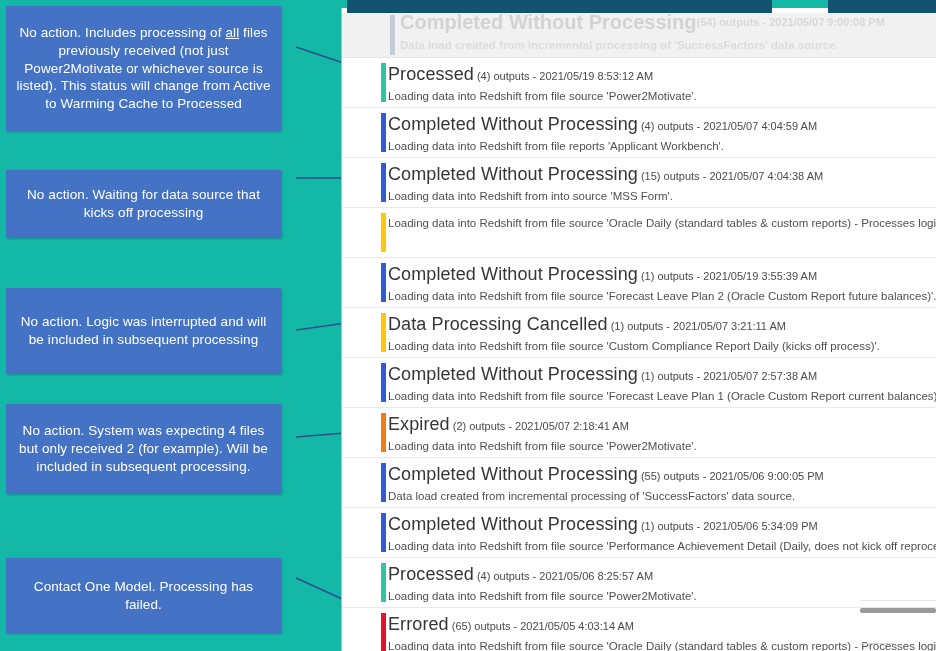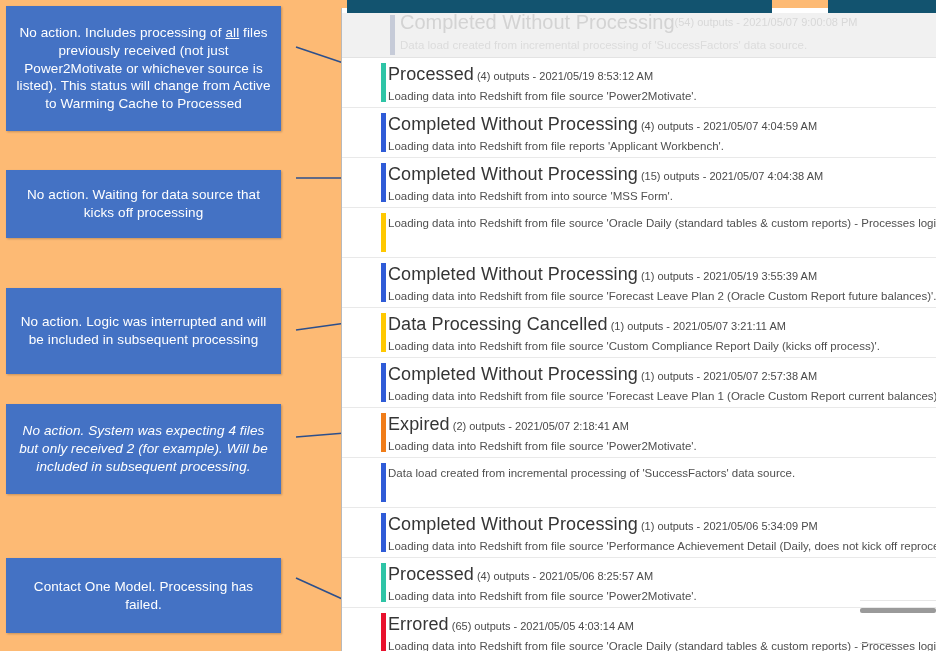--- a/index.html
+++ b/index.html
@@ -10,21 +10,21 @@
   }
   body {
     font-family: "Liberation Sans", sans-serif;
     -webkit-font-smoothing: antialiased;
   }
   #stage {
     position: relative;
     width: 936px;
     height: 651px;
     overflow: hidden;
-    background: #fdba74;
+    background: #14b8a6;
   }
 
   
   .callout {
     position: absolute;
     box-sizing: border-box;
     background: #4472C4;
     color: #ffffff;
     font-size: 13.5px;
     line-height: 1.33;
@@ -66,20 +66,21 @@
 
   
   #ghost-row {
     position: absolute;
     left: 342px;
     top: 13px;
     width: 594px;
     height: 44px;
     background: #f1f1f1;
     overflow: hidden;
+    font-weight: bold;
   }
   #ghost-row .ghost-accent {
     position: absolute;
     left: 48px;
     top: 2px;
     width: 5px;
     height: 40px;
     background: #c6cbd8;
   }
   #ghost-row .ghost-title {
@@ -228,21 +229,21 @@
   </div>
 
   <div class="callout" style="left:6px; top:288px; width:275px; height:86px;">
     <span>No action. Logic was interrupted and will be included in subsequent processing</span>
   </div>
 
   <div class="callout" style="left:6px; top:170px; width:275px; height:68px;">
     <span>No action. Waiting for data source that kicks off processing</span>
   </div>
 
-  <div class="callout" style="left:6px; top:404px; width:275px; height:90px;font-style:italic;">
+  <div class="callout" style="left:6px; top:404px; width:275px; height:90px;">
     <span>No action. System was expecting 4 files but only received 2 (for example). Will be included in subsequent processing.</span>
   </div>
 
   <div class="callout" style="left:6px; top:558px; width:275px; height:75px;justify-content:center;">
     <span>Contact One Model. Processing has failed.</span>
   </div>
 
   <div id="panel"></div>
 
   <div class="navybar a"></div>
@@ -293,20 +294,21 @@
         <div class="line1"><span class="status">Completed Without Processing</span><span class="meta">(1) outputs - 2021/05/07 2:57:38 AM</span></div>
         <div class="line2">Loading data into Redshift from file source 'Forecast Leave Plan 1 (Oracle Custom Report current balances)'.</div>
       </div>
       <div class="row">
         <div class="accent" style="background: rgb(240, 124, 24);"></div>
         <div class="line1"><span class="status">Expired</span><span class="meta">(2) outputs - 2021/05/07 2:18:41 AM</span></div>
         <div class="line2">Loading data into Redshift from file source 'Power2Motivate'.</div>
       </div>
       <div class="row">
         <div class="accent" style="background: rgb(47, 91, 215);"></div>
+        <div class="line1"><span class="status">Completed Without Processing</span><span class="meta">(55) outputs - 2021/05/06 9:00:05 PM</span></div>
         <div class="line2">Data load created from incremental processing of 'SuccessFactors' data source.</div>
       </div>
       <div class="row">
         <div class="accent" style="background: rgb(47, 91, 215);"></div>
         <div class="line1"><span class="status">Completed Without Processing</span><span class="meta">(1) outputs - 2021/05/06 5:34:09 PM</span></div>
         <div class="line2">Loading data into Redshift from file source 'Performance Achievement Detail (Daily, does not kick off reprocess)'.</div>
       </div>
       <div class="row">
         <div class="accent" style="background: rgb(46, 196, 166);"></div>
         <div class="line1"><span class="status">Processed</span><span class="meta">(4) outputs - 2021/05/06 8:25:57 AM</span></div>

